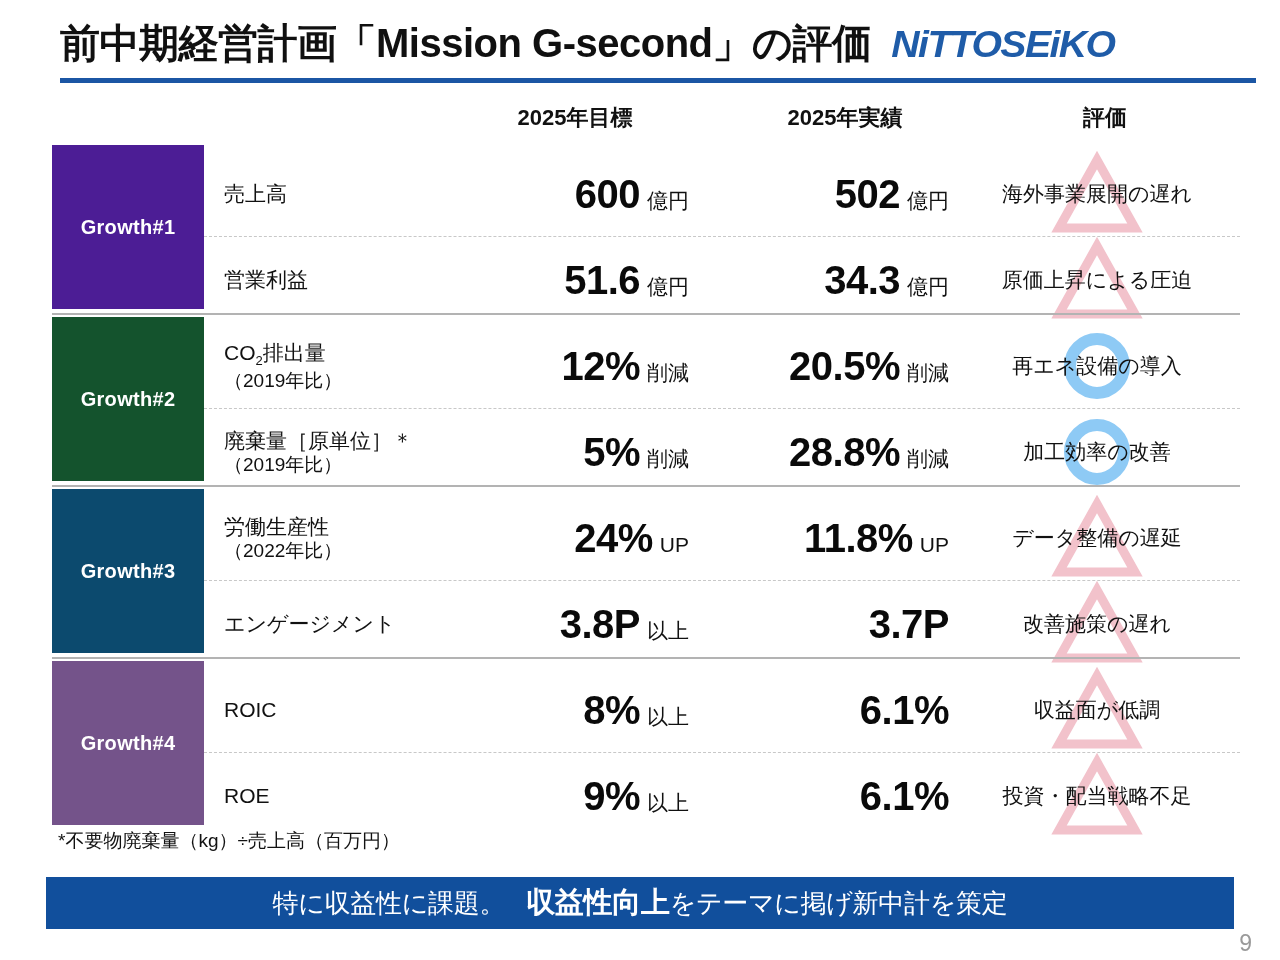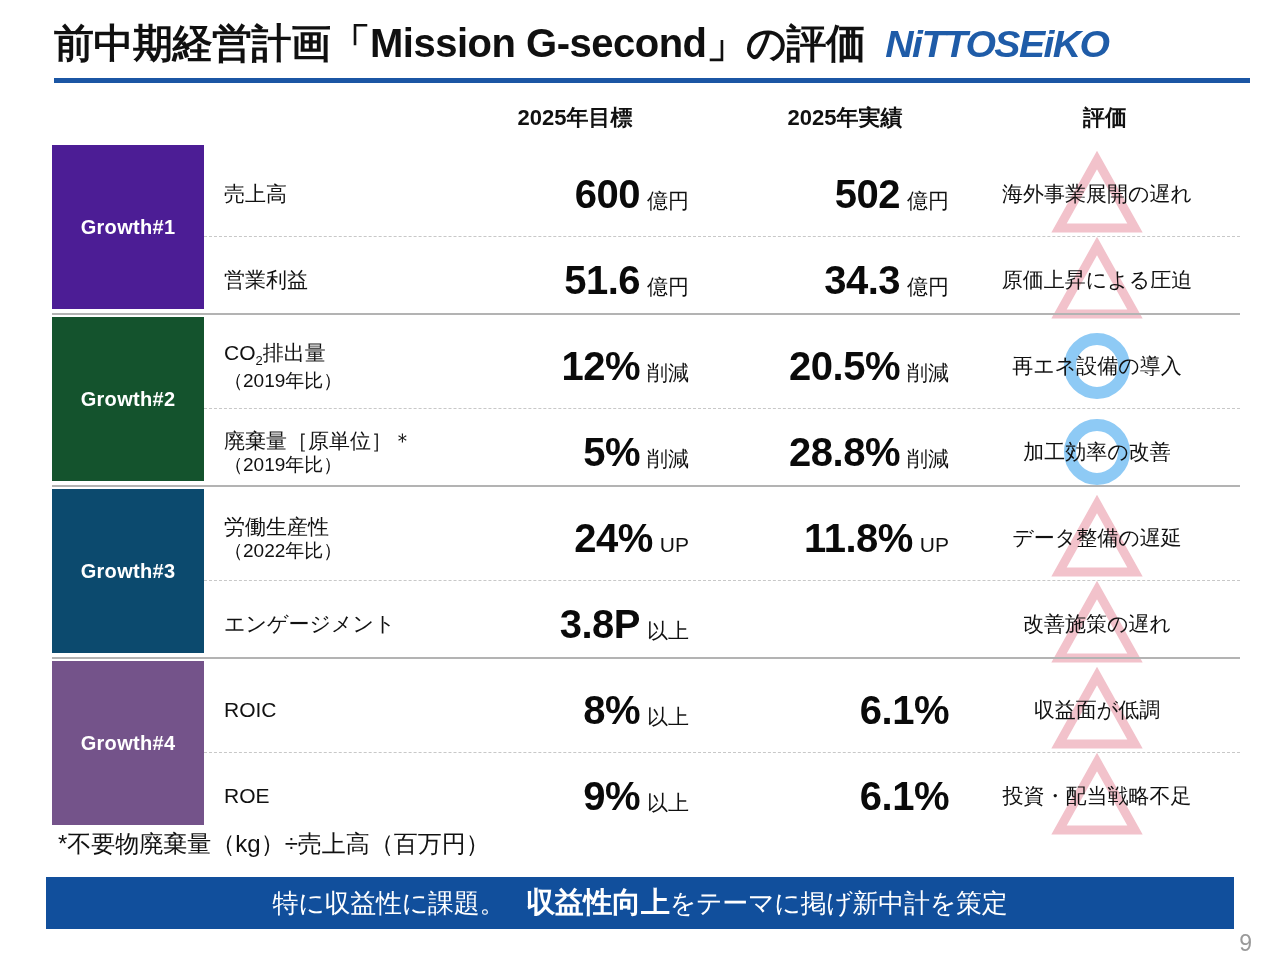--- a/index.html
+++ b/index.html
@@ -12,21 +12,21 @@
     height: 960px;
     position: relative;
     font-family: "Liberation Sans", "DejaVu Sans", sans-serif;
     color: #111111;
     overflow: hidden;
   }
 
   
   #header {
     position: absolute;
-    left: 10px; top: 0;
+    left: 16px; top: 0;
     width: 1132px;
     height: 86px;
   }
   #slide-title {
     position: absolute;
     left: 44px;
     top: 16px;
     font-size: 40px;
     font-weight: bold;
     letter-spacing: -0.5px;
@@ -174,21 +174,21 @@
     color: #111;
     white-space: nowrap;
     z-index: 2;
   }
 
   
   #footnote {
     position: absolute;
     left: 58px;
     top: 828px;
-    font-size: 24px;
+    font-size: 19px;
     color: #111;
     white-space: nowrap;
   }
   #banner {
     position: absolute;
     left: 46px;
     top: 877px;
     width: 1188px;
     height: 52px;
     background: #114F9C;
@@ -299,20 +299,21 @@
           <div class="eval-cell">
             <svg class="eval-mark" viewBox="0 0 96 96">
               <polygon points="48,14 86,82 10,82" fill="none" stroke="#F2C2CB" stroke-width="9"></polygon>
             </svg>
             <span class="eval-text">データ整備の遅延</span>
           </div>
         </div>
         <div class="row">
           <div class="kpi-label"><span>エンゲージメント</span></div>
           <div class="val-cell val-target"><span class="val-num">3.8P</span><span class="val-unit">以上</span></div>
+          <div class="val-cell val-actual"><span class="val-num">3.7P</span></div>
           <div class="eval-cell">
             <svg class="eval-mark" viewBox="0 0 96 96">
               <polygon points="48,14 86,82 10,82" fill="none" stroke="#F2C2CB" stroke-width="9"></polygon>
             </svg>
             <span class="eval-text">改善施策の遅れ</span>
           </div>
         </div>
       </div>
     </div>
     <div class="section">

